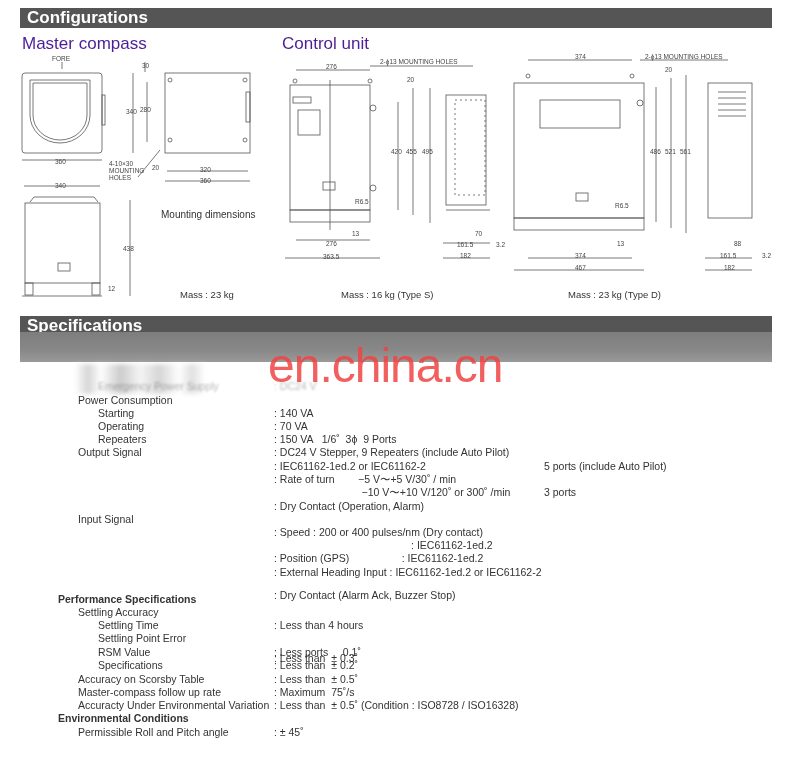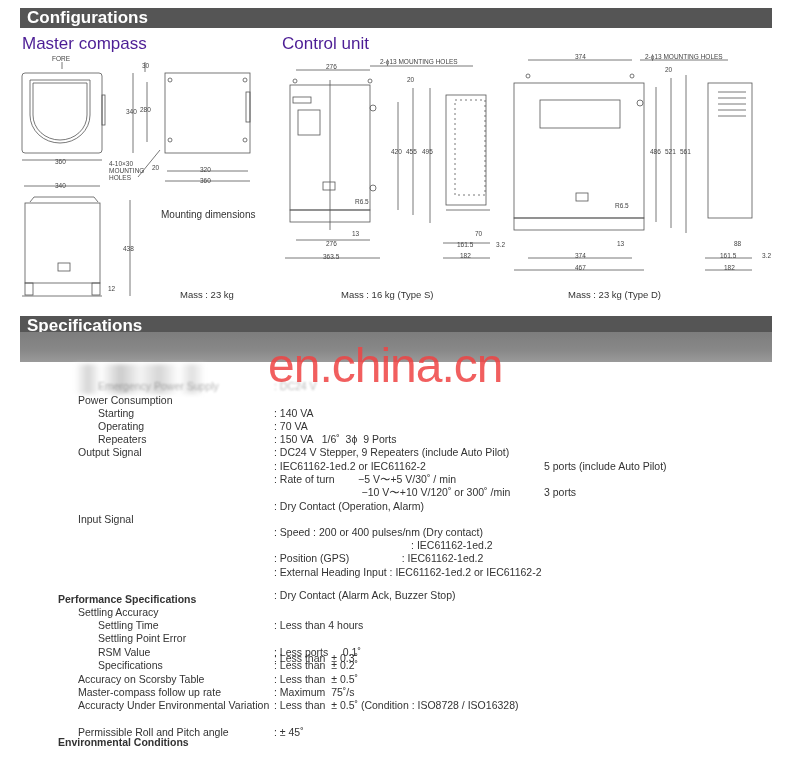--- a/index.html
+++ b/index.html
@@ -202,19 +202,19 @@
     <div class="specrow" style="left: 82px; top: 646px;">RSM Value</div>
     <div class="specrow" style="left: 258px; top: 646px; white-space: pre;">: Less ports     0.1˚</div>
     <div class="specrow" style="left: 82px; top: 659px;">Specifications</div>
     <div class="specrow" style="left: 258px; top: 659px; white-space: pre;">: Less than  ± 0.2˚</div>
     <div class="specrow" style="left: 62px; top: 673px;">Accuracy on Scorsby Table</div>
     <div class="specrow" style="left: 258px; top: 673px; white-space: pre;">: Less than  ± 0.5˚</div>
     <div class="specrow" style="left: 62px; top: 686px;">Master-compass follow up rate</div>
     <div class="specrow" style="left: 258px; top: 686px; white-space: pre; text-align: right;">: Maximum  75˚/s</div>
     <div class="specrow" style="left: 62px; top: 699px;">Accuracty Under Environmental Variation</div>
     <div class="specrow" style="left: 258px; top: 699px; white-space: pre;">: Less than  ± 0.5˚ (Condition : ISO8728 / ISO16328)</div>
-    <div class="specrow b" style="left: 42px; top: 712px; margin-top: 24px;">Environmental Conditions</div>
+    <div class="specrow b" style="left: 42px; top: 712px;">Environmental Conditions</div>
     <div class="specrow" style="left: 62px; top: 726px;">Permissible Roll and Pitch angle</div>
     <div class="specrow" style="left: 258px; top: 726px; white-space: pre;">: ± 45˚</div>
   </div>
 
 <div class="note">
 </div>
 
 </body></html>

